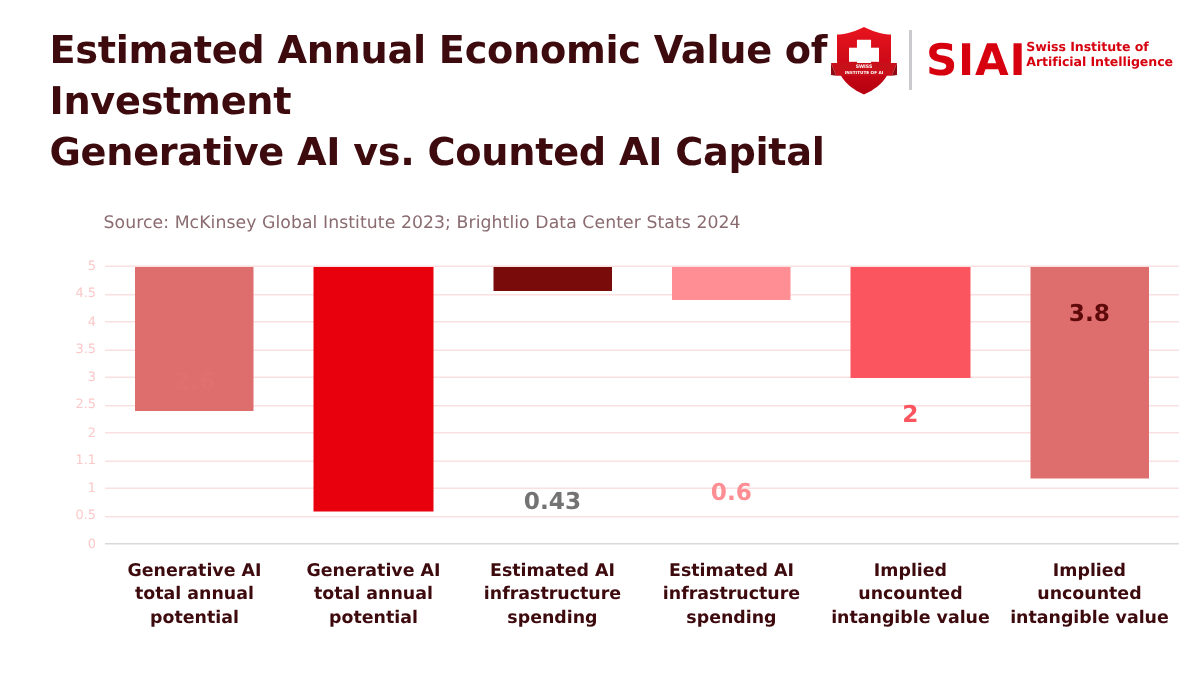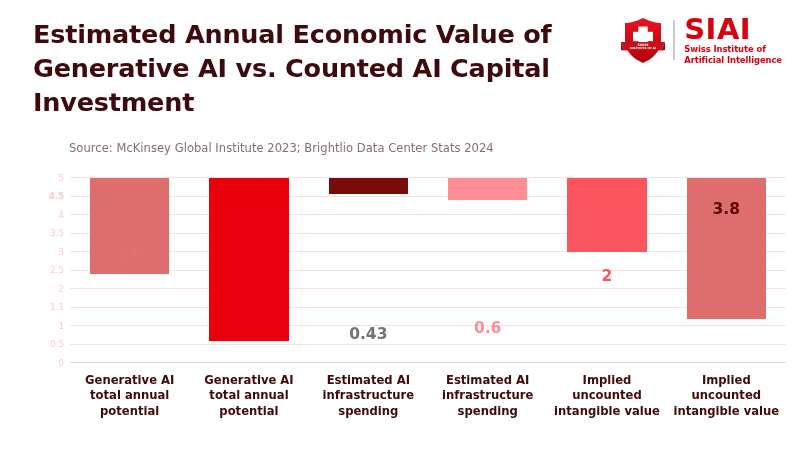--- a/index.html
+++ b/index.html
@@ -21,21 +21,21 @@
   }
   .source{
     position:absolute;left:33px;top:141px;
     font-size:11.5px;color:#8A6B70;font-weight:normal;letter-spacing:0.05px;margin-left:36px;
   }
 
   
   .logo{position:absolute;right:18px;top:14px;height:52px;display:flex;align-items:center;gap:0;}
   .logo-shield{width:52px;height:52px;position:relative;flex:0 0 auto;}
   .logo-divider{width:2px;height:40px;background:#C9C9CE;margin:0 9px 0 4px;flex:0 0 auto;}
-  .logo-text{display:flex;flex-direction:column;justify-content:center;line-height:1;}
+  .logo-text{display:flex;flex-direction:row;justify-content:center;line-height:1;}
   .logo-siai{
     font-size:29px;font-weight:bold;color:#D7000F;letter-spacing:0.5px;
     font-family:"DejaVu Sans","Liberation Sans",sans-serif;
   }
   .logo-tag{
     font-size:8.4px;color:#D7000F;font-weight:bold;line-height:1.22;margin-top:0;
     letter-spacing:-0.05px;
   }
 
   
@@ -66,22 +66,22 @@
   }
 </style>
 </head>
 <body>
 
 <div id="page">
 
   <div class="header">
     <div class="title">
       <div>Estimated Annual Economic Value of</div>
+      <div>Investment</div>
       <div>Generative AI vs. Counted AI Capital</div>
-      <div>Investment</div>
     </div>
     <div class="source">Source: McKinsey Global Institute 2023; Brightlio Data Center Stats 2024</div>
 
     <div class="logo">
       <div class="logo-shield">
         <svg viewBox="0 0 52 52" width="52" height="52" aria-hidden="true">
           <defs>
             <linearGradient id="shg" x1="0" y1="0" x2="0" y2="1">
               <stop offset="0%" stop-color="#E8141F"></stop>
               <stop offset="100%" stop-color="#B50010"></stop>
@@ -132,21 +132,21 @@
           <div class="gridline" style="bottom: 60%;">
             <span class="ytick" style="top: 50%;">3</span>
           </div>
           <div class="gridline" style="bottom: 70%;">
             <span class="ytick" style="top: 50%; text-align: center;">3.5</span>
           </div>
           <div class="gridline" style="bottom: 80%;">
             <span class="ytick" style="top: 50%;">4</span>
           </div>
           <div class="gridline" style="bottom: 90%;">
-            <span class="ytick" style="top: 50%; font-weight: bold;">4.5</span>
+            <span class="ytick" style="top: 50%;">4.5</span>
           </div>
           <div class="gridline" style="bottom: 100%;">
             <span class="ytick" style="top: 50%;">5</span>
           </div>
         </div>
       <div class="bars" id="bars">
           <div class="barcol">
             <div class="barlabel" style="color: rgb(224, 112, 112); bottom: calc(52% + 4px);">2.6</div>
             <div class="bar" style="height: 52%; background: rgb(222, 110, 110);"></div>
           </div>

